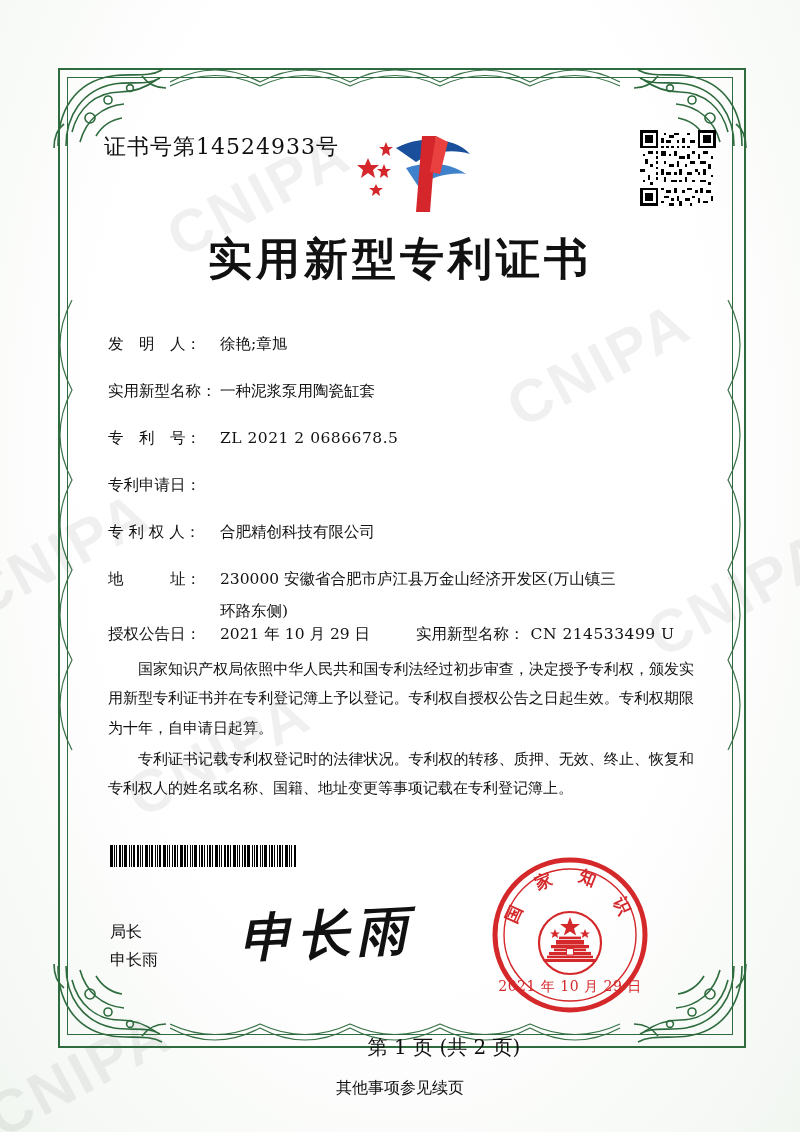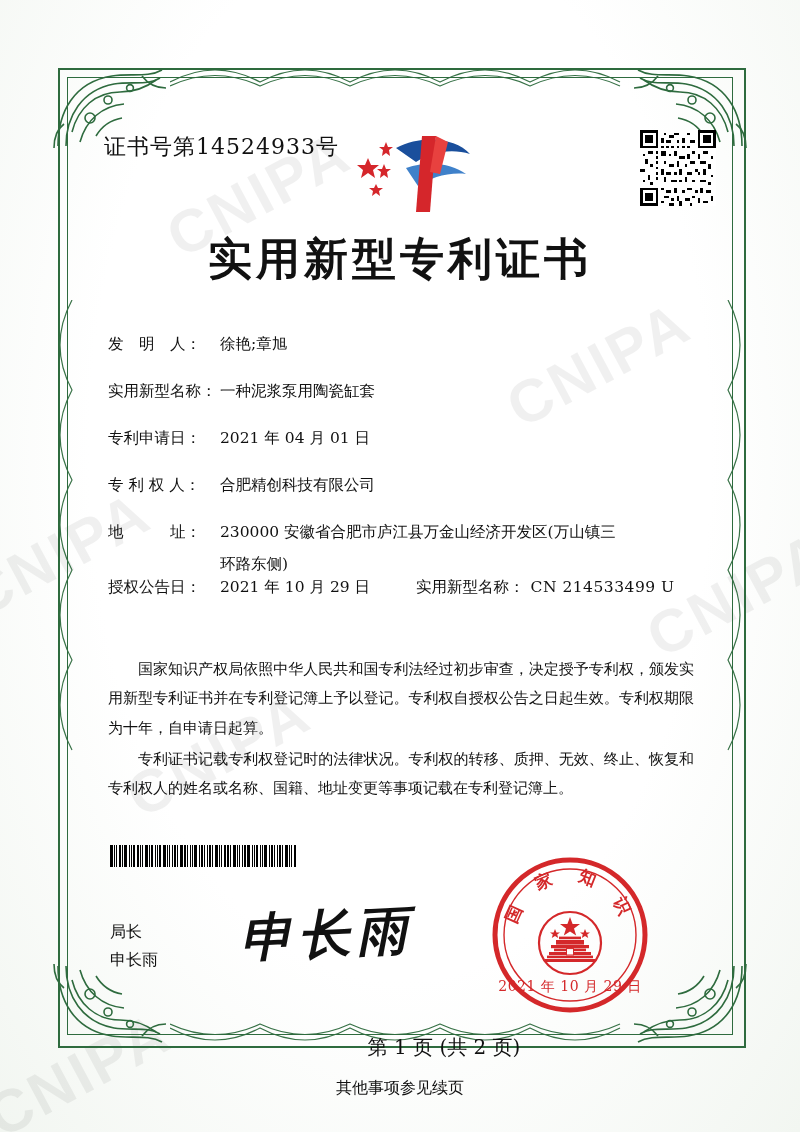--- a/index.html
+++ b/index.html
@@ -482,24 +482,27 @@
     <div class="row">
       <div class="lbl">发　明　人：</div>
       <div class="val">徐艳;章旭</div>
     </div>
 
     <div class="row">
       <div class="lbl">实用新型名称：</div>
       <div class="val">一种泥浆泵用陶瓷缸套</div>
     </div>
 
+    <div class="row">
+      <div class="lbl">专　利　号：</div>
+      <div class="val mono-num">ZL 2021 2 0686678.5</div>
+    </div>
 
     <div class="row">
       <div class="lbl">专利申请日：</div>
-      <div class="val">2021 年 04 月 01 日</div>
     </div>
 
     <div class="row">
       <div class="lbl">专 利 权 人：</div>
       <div class="val">合肥精创科技有限公司</div>
     </div>
 
     <div class="row" style="margin-bottom:10px;">
       <div class="lbl">地　　　址：</div>
       <div class="val">230000 安徽省合肥市庐江县万金山经济开发区(万山镇三</div>

